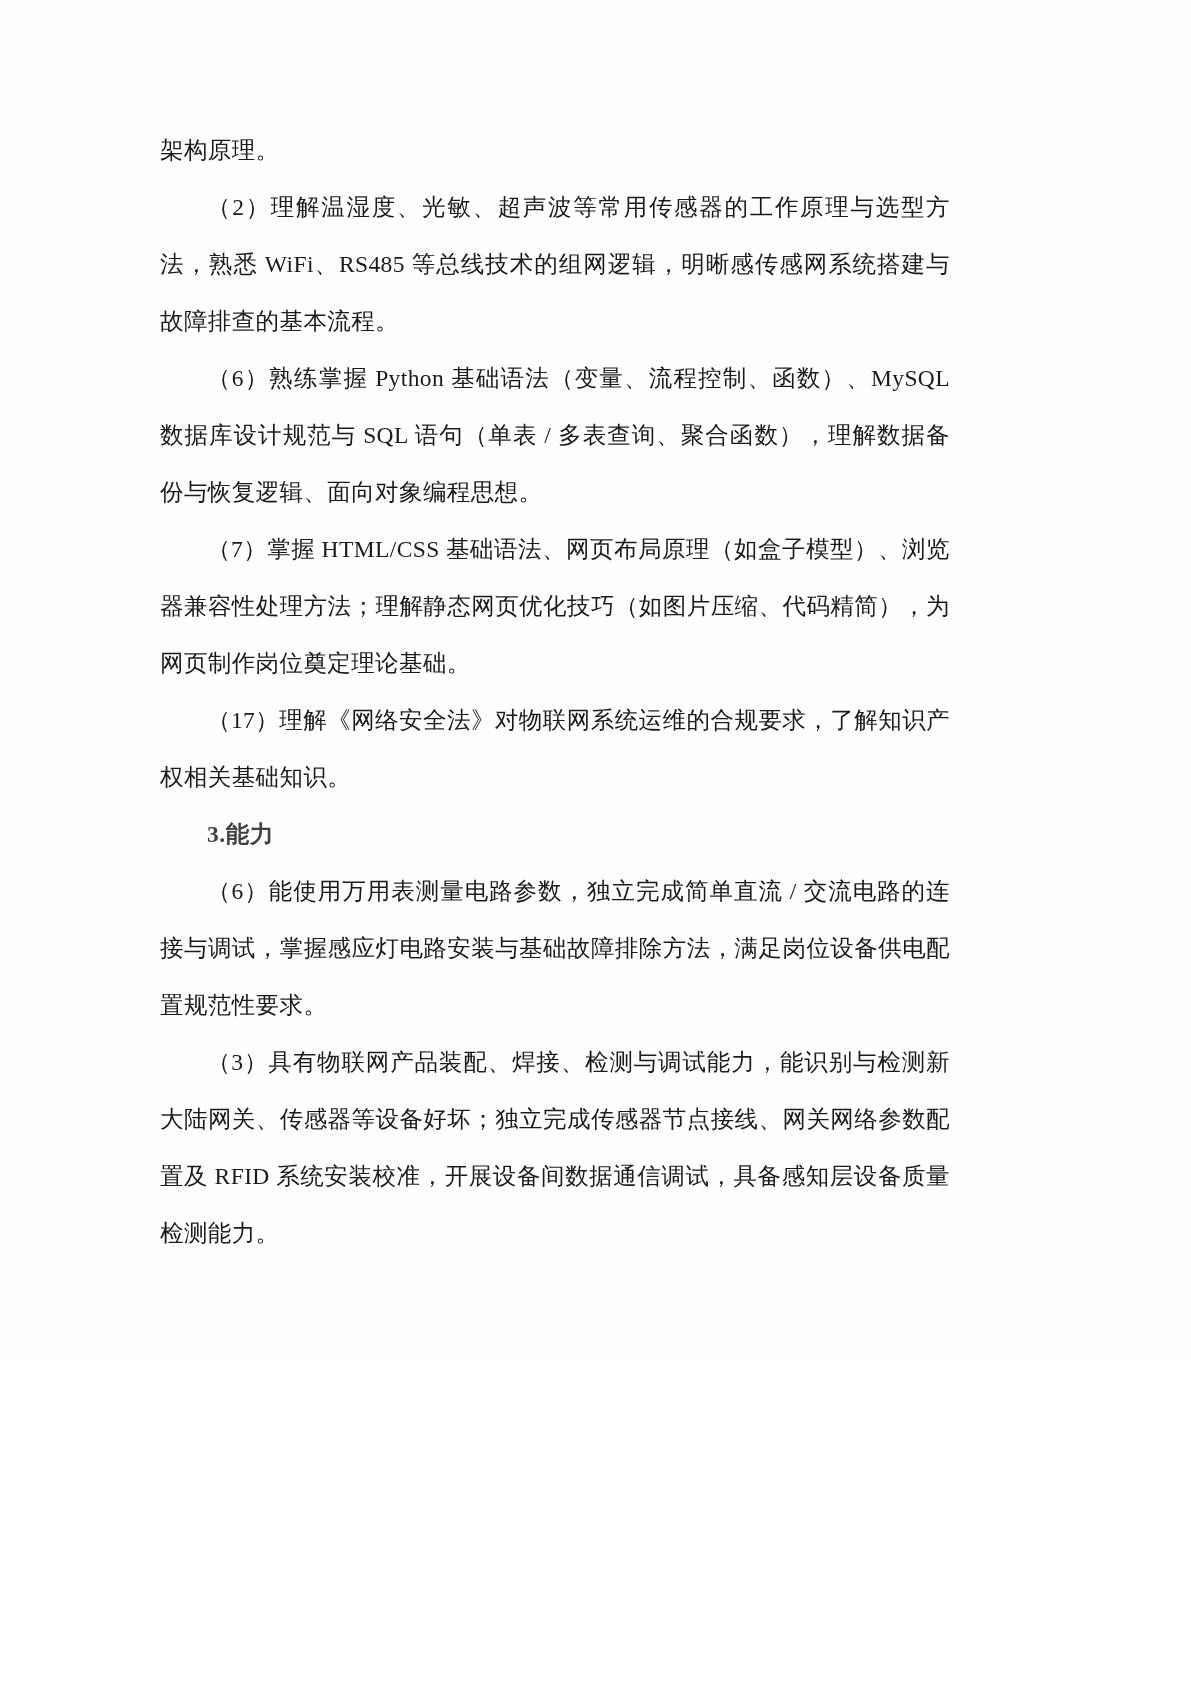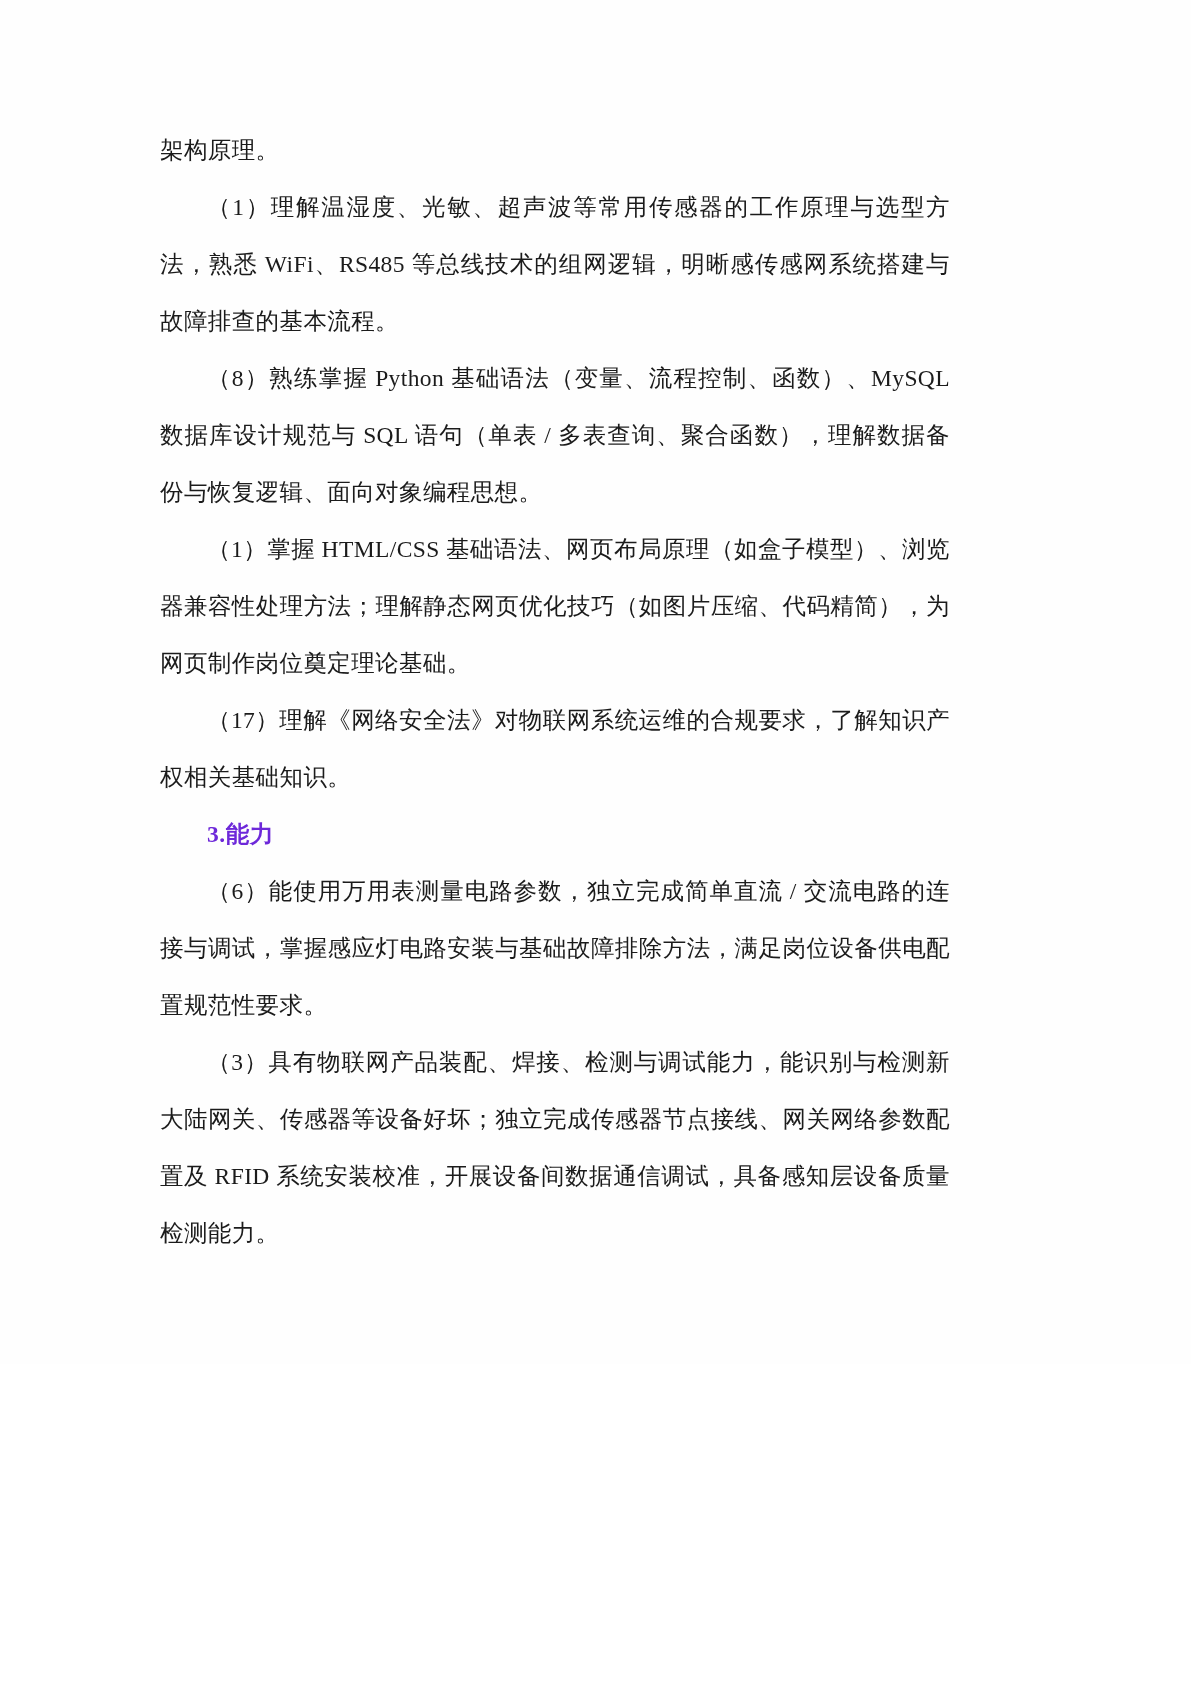--- a/index.html
+++ b/index.html
@@ -34,21 +34,21 @@
     white-space: normal;
   }
   .para.indent {
     text-indent: 47px;
   }
   .heading {
     font-family: "Liberation Serif", "DejaVu Serif", serif;
     font-size: 23.5px;
     font-weight: bold;
     line-height: 57px;
-    color: #6d28d9;
+    color: #404040;
     margin: 0;
     text-indent: 47px;
     letter-spacing: 0.6px;
   }
   .pagenum {
     position: absolute;
     left: 0;
     right: 0;
     top: 1488px;
     text-align: center;
@@ -58,26 +58,26 @@
   }
 </style>
 </head>
 <body>
 
 <div class="page">
   <div class="content">
 
     <p class="para">架构原理。</p>
 
-    <p class="para indent">（1）理解温湿度、光敏、超声波等常用传感器的工作原理与选型方法，熟悉 WiFi、RS485 等总线技术的组网逻辑，明晰感传感网系统搭建与故障排查的基本流程。</p>
+    <p class="para indent">（2）理解温湿度、光敏、超声波等常用传感器的工作原理与选型方法，熟悉 WiFi、RS485 等总线技术的组网逻辑，明晰感传感网系统搭建与故障排查的基本流程。</p>
 
-    <p class="para indent">（8）熟练掌握 Python 基础语法（变量、流程控制、函数）、MySQL 数据库设计规范与 SQL 语句（单表 / 多表查询、聚合函数），理解数据备份与恢复逻辑、面向对象编程思想。</p>
+    <p class="para indent">（6）熟练掌握 Python 基础语法（变量、流程控制、函数）、MySQL 数据库设计规范与 SQL 语句（单表 / 多表查询、聚合函数），理解数据备份与恢复逻辑、面向对象编程思想。</p>
 
 
-    <p class="para indent">（1）掌握 HTML/CSS 基础语法、网页布局原理（如盒子模型）、浏览器兼容性处理方法；理解静态网页优化技巧（如图片压缩、代码精简），为网页制作岗位奠定理论基础。</p>
+    <p class="para indent">（7）掌握 HTML/CSS 基础语法、网页布局原理（如盒子模型）、浏览器兼容性处理方法；理解静态网页优化技巧（如图片压缩、代码精简），为网页制作岗位奠定理论基础。</p>
 
 
     <p class="para indent">（17）理解《网络安全法》对物联网系统运维的合规要求，了解知识产权相关基础知识。</p>
 
     <p class="heading">3.能力</p>
 
 
     <p class="para indent">（6）能使用万用表测量电路参数，独立完成简单直流 / 交流电路的连接与调试，掌握感应灯电路安装与基础故障排除方法，满足岗位设备供电配置规范性要求。</p>
 
     <p class="para indent">（3）具有物联网产品装配、焊接、检测与调试能力，能识别与检测新大陆网关、传感器等设备好坏；独立完成传感器节点接线、网关网络参数配置及 RFID 系统安装校准，开展设备间数据通信调试，具备感知层设备质量检测能力。</p>

